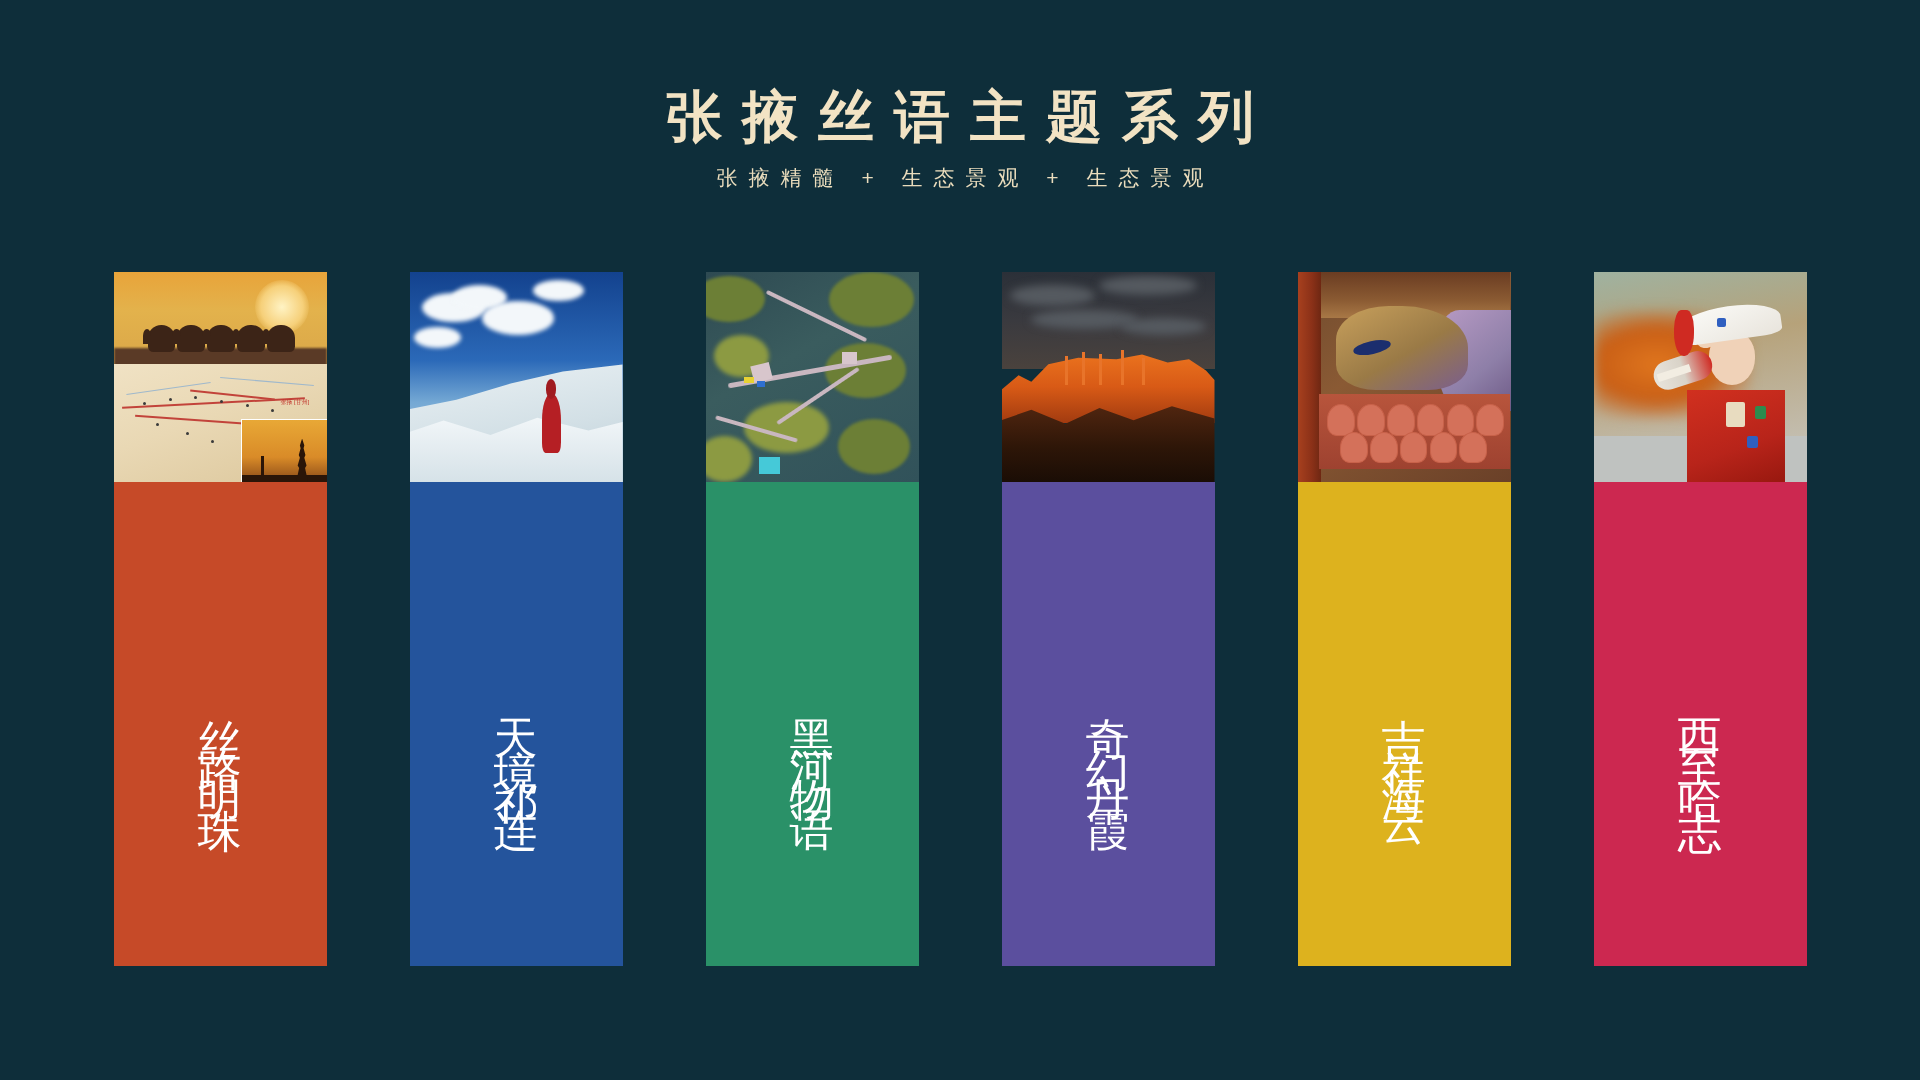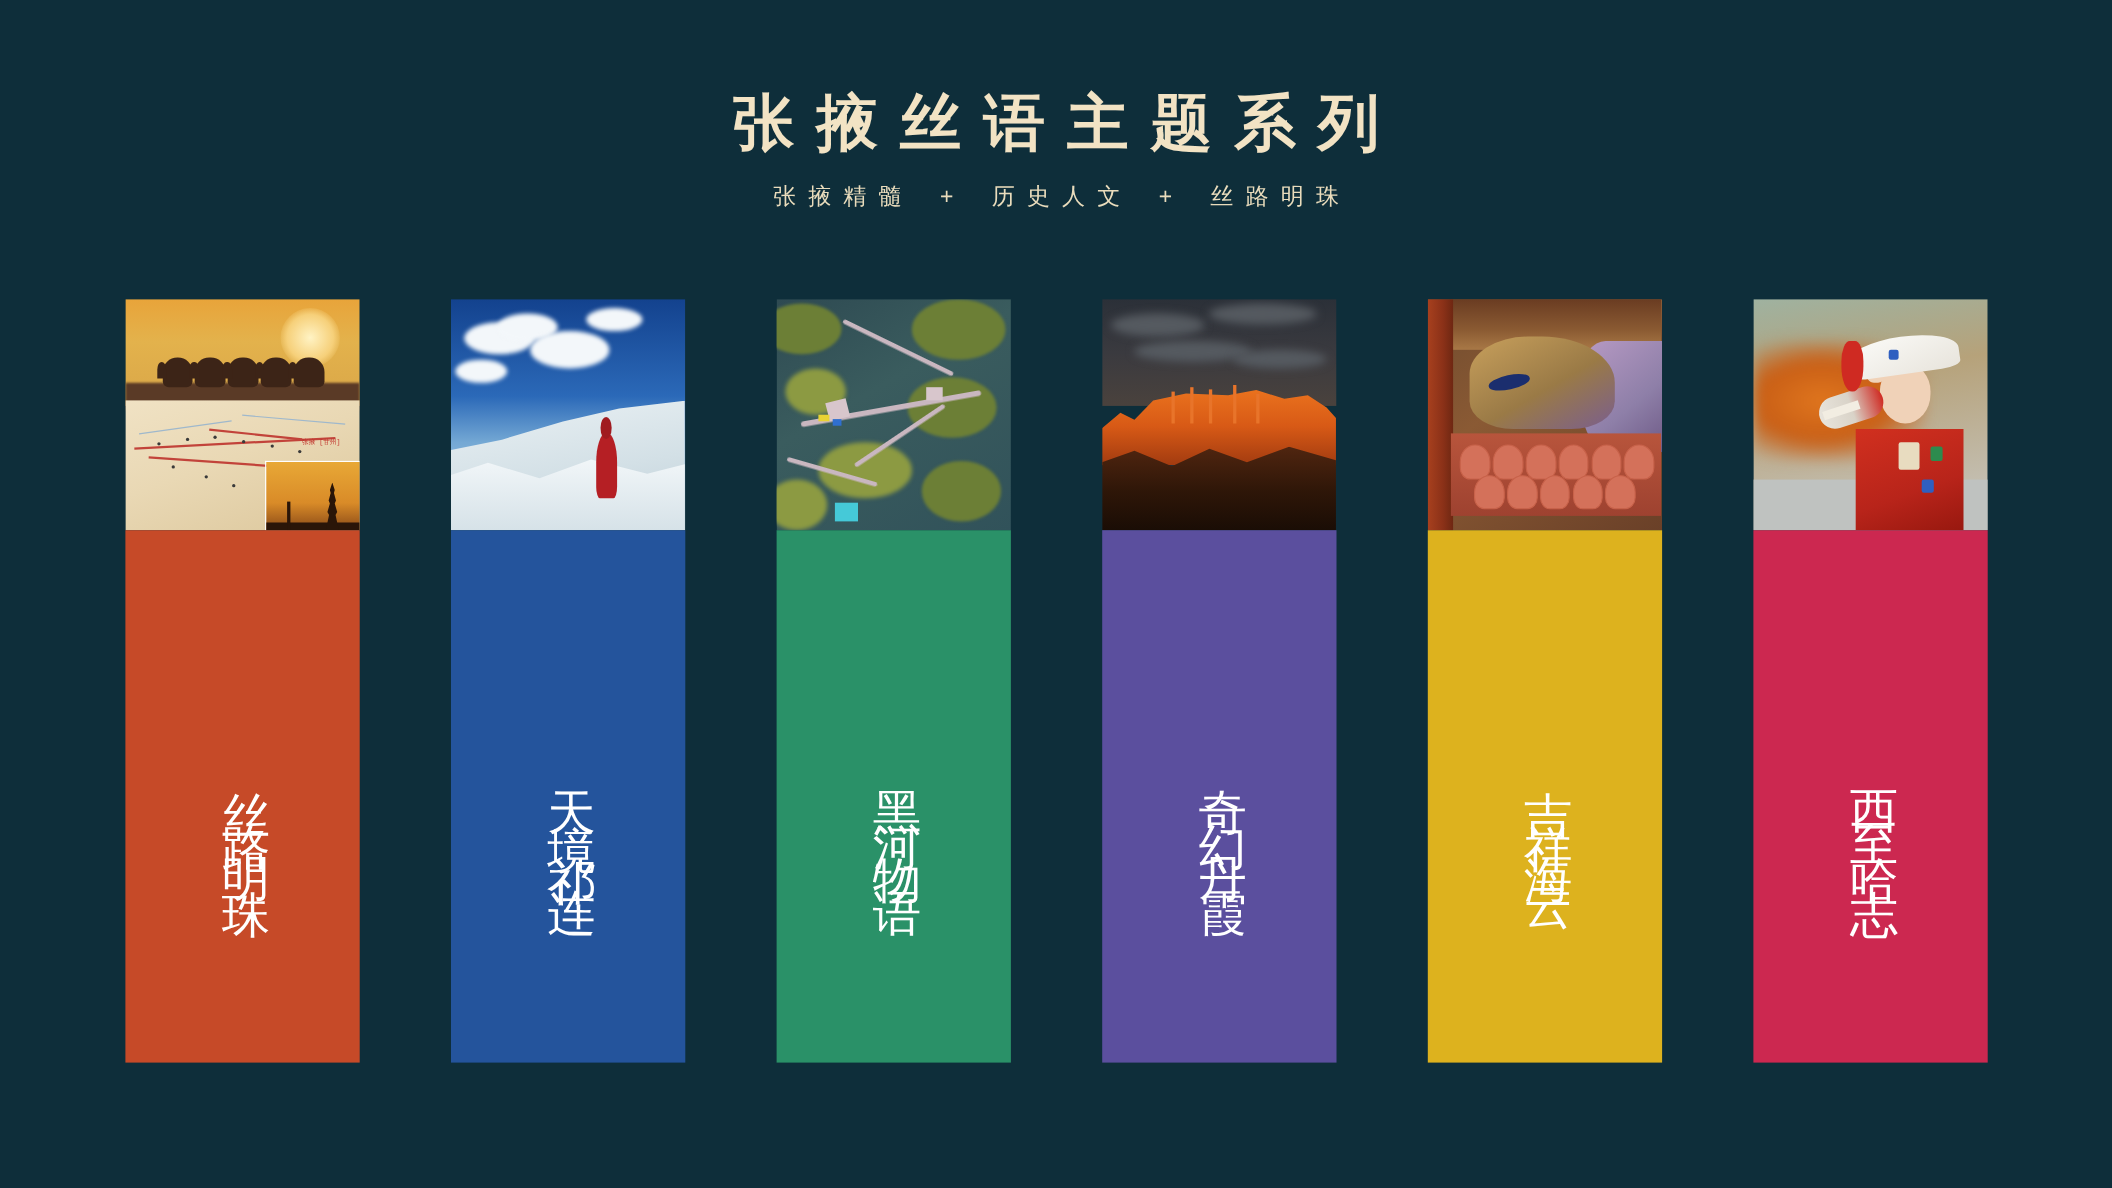--- a/index.html
+++ b/index.html
@@ -1,21 +1,21 @@
 <!DOCTYPE html>
 <html><head>
 <meta charset="utf-8">
 <style>
   * { margin:0; padding:0; box-sizing:border-box; }
   html,body { width:1920px; height:1080px; overflow:hidden; }
   body {
     background:#0E2E3A;
     font-family:"Liberation Sans","DejaVu Sans",sans-serif;
   }
-  .poster { position:relative; width:1920px; height:1080px;font-family:Liberation Mono, monospace; }
+  .poster { position:relative; width:1920px; height:1080px; }
 
   
   .header { padding-top:86px; text-align:center; }
   .title {
     font-size:56px;
     font-weight:bold;
     color:#F2E3C4;
     letter-spacing:20px;
     text-indent:20px;
     line-height:1.1;
@@ -165,21 +165,21 @@
   .p6-trim { position:absolute; background:#F2EDE2; }
   .p6-gem { position:absolute; border-radius:2px; }
 </style>
 </head>
 <body style="background: rgb(14, 46, 58);">
 
 <div class="poster">
 
   <div class="header">
     <div class="title" style="color: rgb(242, 227, 196);">张掖丝语主题系列</div>
-    <div class="subtitle" style="color: rgb(233, 220, 188);">张掖精髓 + 历史人文 + 丝路明珠</div>
+    <div class="subtitle" style="color: rgb(233, 220, 188);">张掖精髓 + 生态景观 + 生态景观</div>
   </div>
 
   <div class="cards">
 
     <div class="card">
       <div class="card-photo">
         <div class="ph">
           <div class="p1-sky"></div>
           <div class="p1-sun"></div>
           <div class="p1-ridge"></div>

